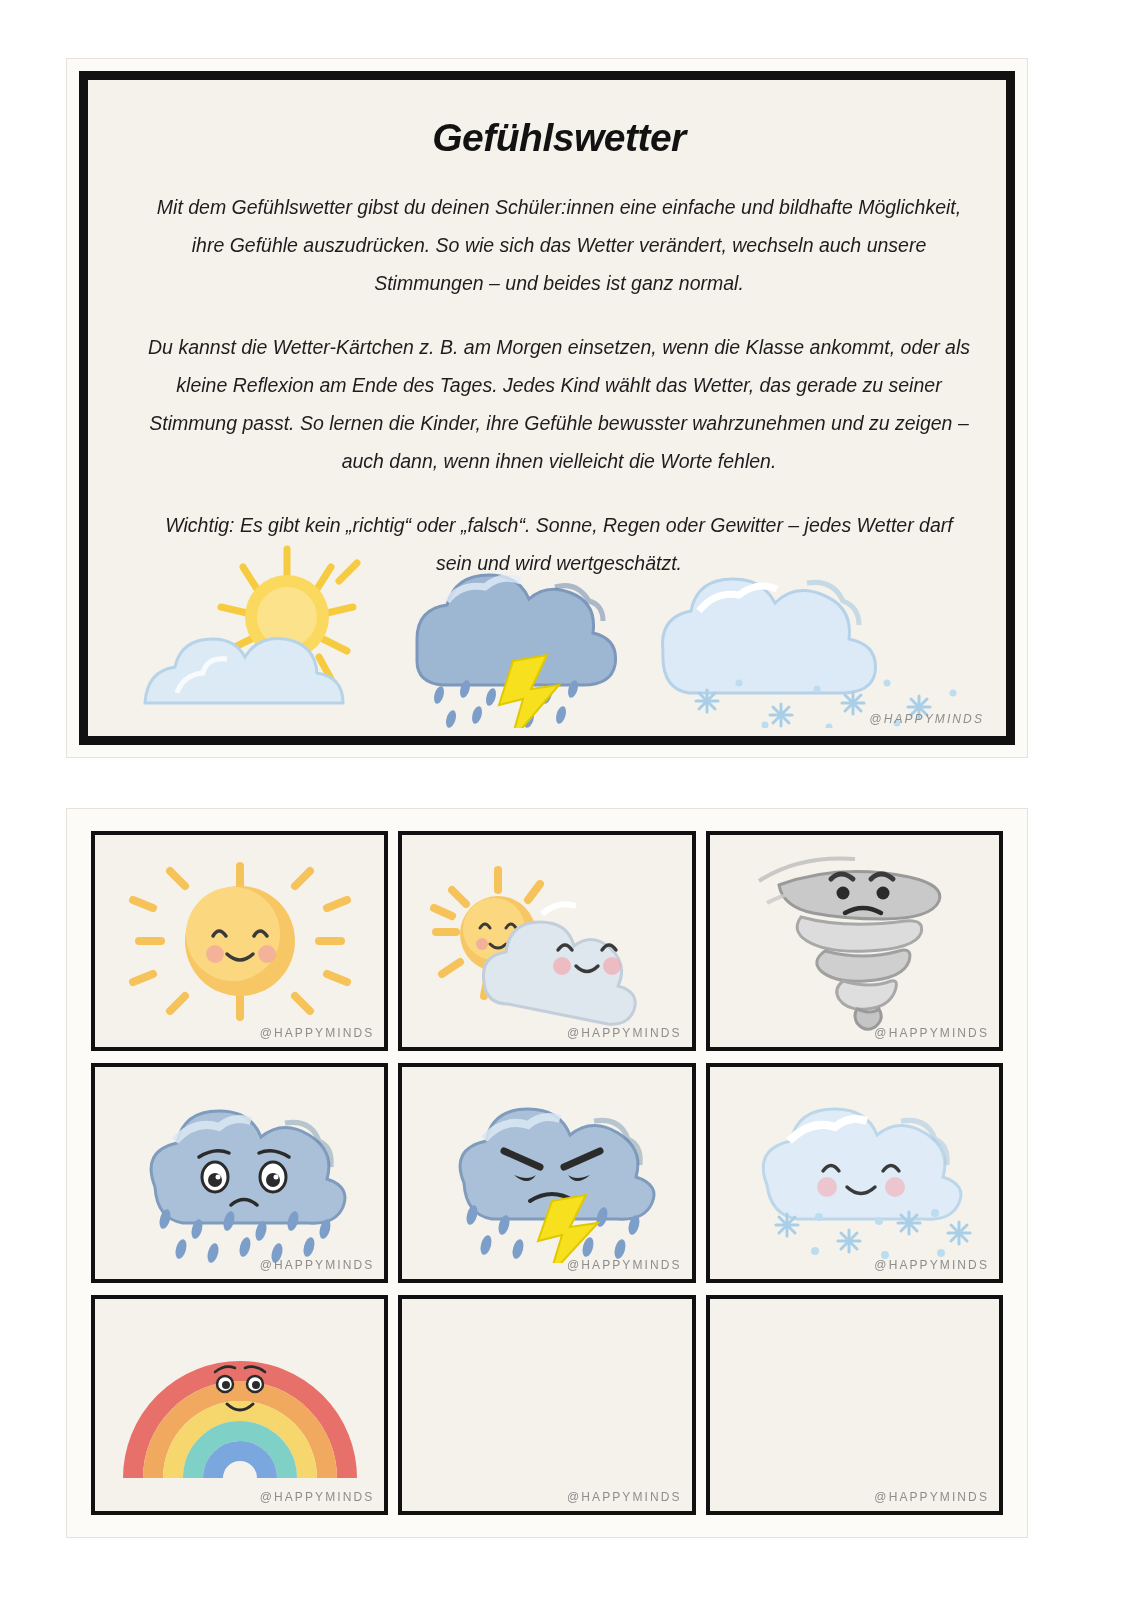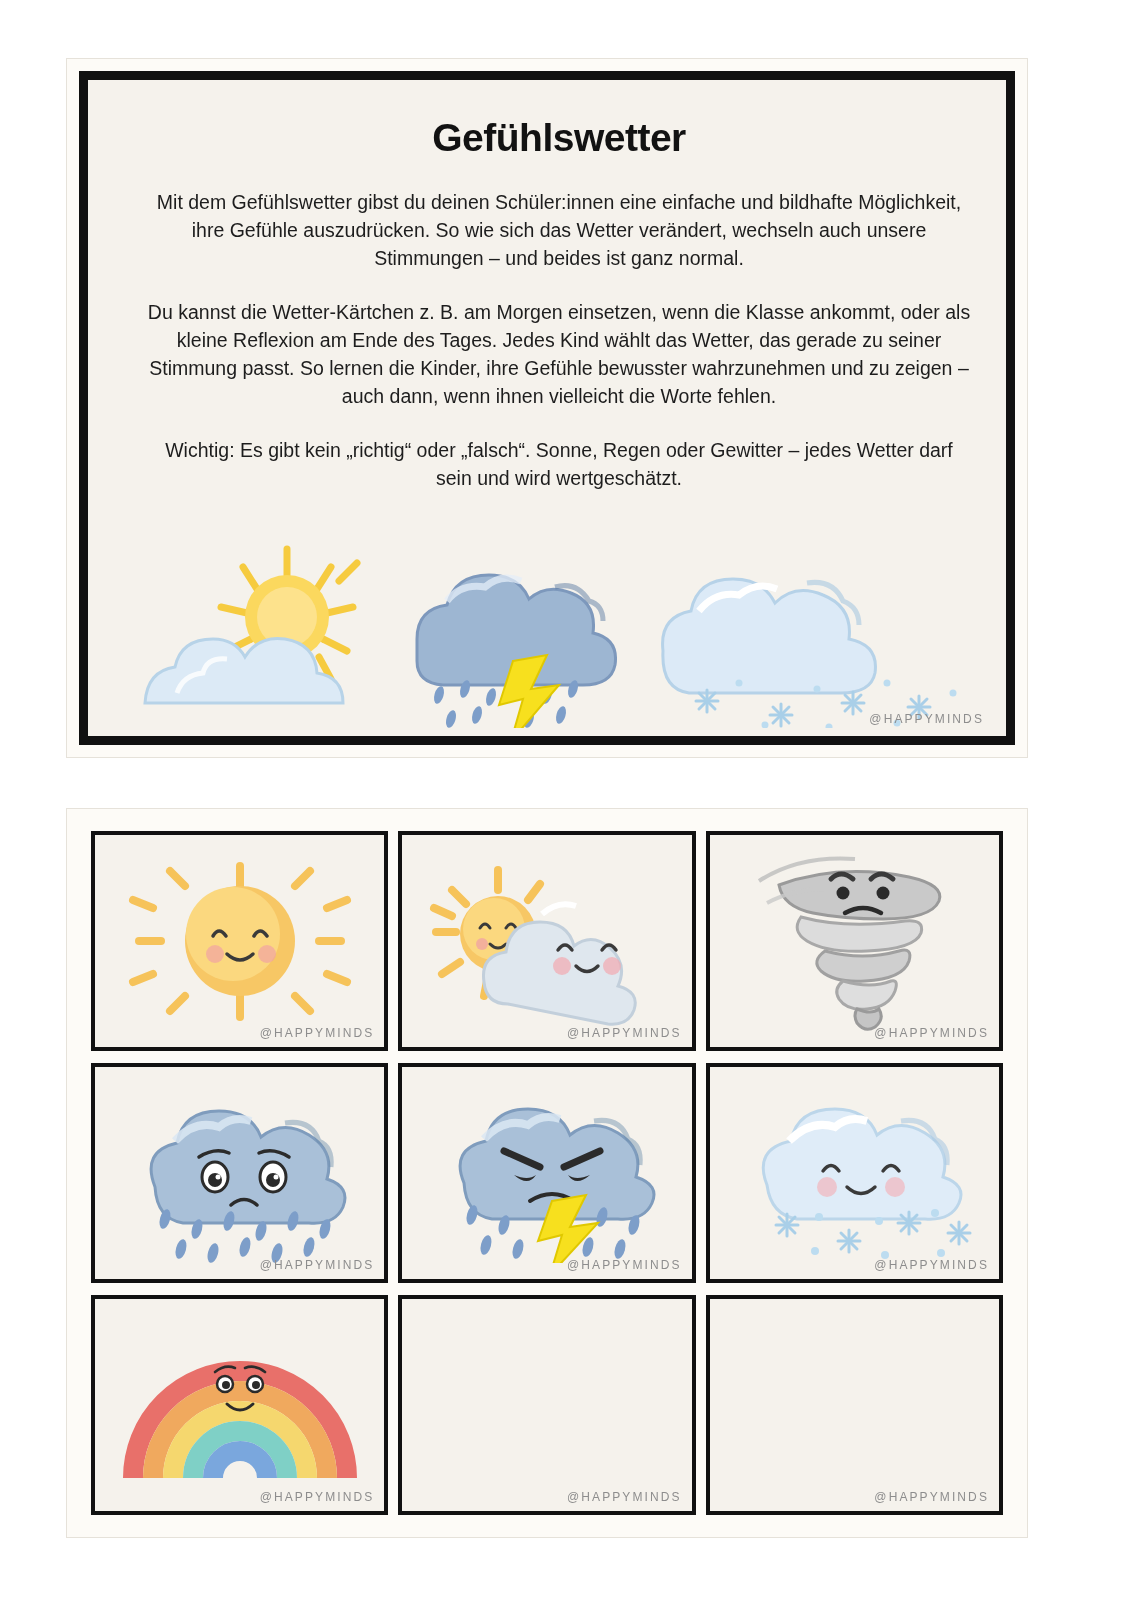--- a/index.html
+++ b/index.html
@@ -29,33 +29,34 @@
     padding: 12px;
   }
   .info-frame {
     width: 100%;
     height: 100%;
     border: 9px solid #111111;
     box-sizing: border-box;
     background: #f5f2ec;
     position: relative;
     padding: 22px 20px 0 44px;
+    font-style: italic;
   }
   .info-title {
     text-align: center;
     font-size: 39px;
     font-weight: bold;
     letter-spacing: -0.5px;
     margin: 14px 0 28px 0;
     color: #121212;
   }
   .info-para {
     text-align: center;
     font-size: 19.5px;
-    line-height: 28px;
+    line-height: 38px;
     color: #1d1d1d;
     margin: 0 0 26px 0;
     padding: 0 14px;
   }
   .info-para:last-of-type { margin-bottom: 0; }
 
   .info-art {
     position: absolute;
     left: 0;
     right: 0;

